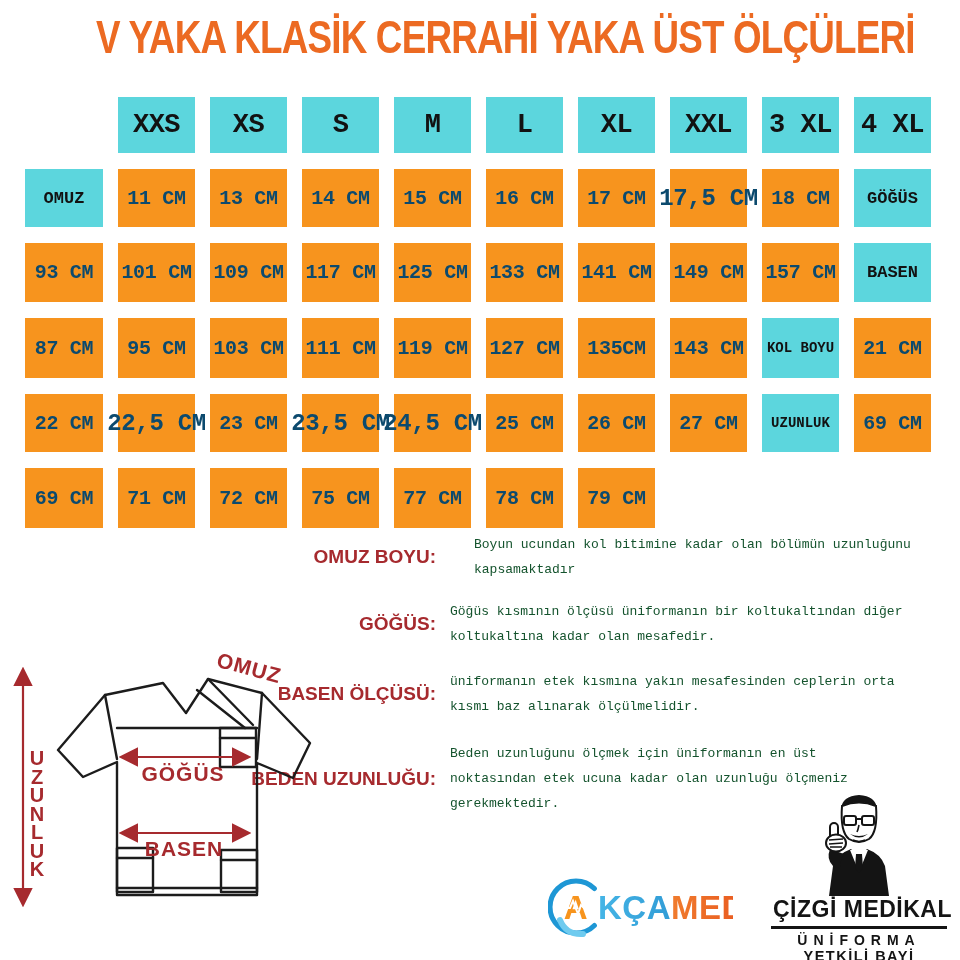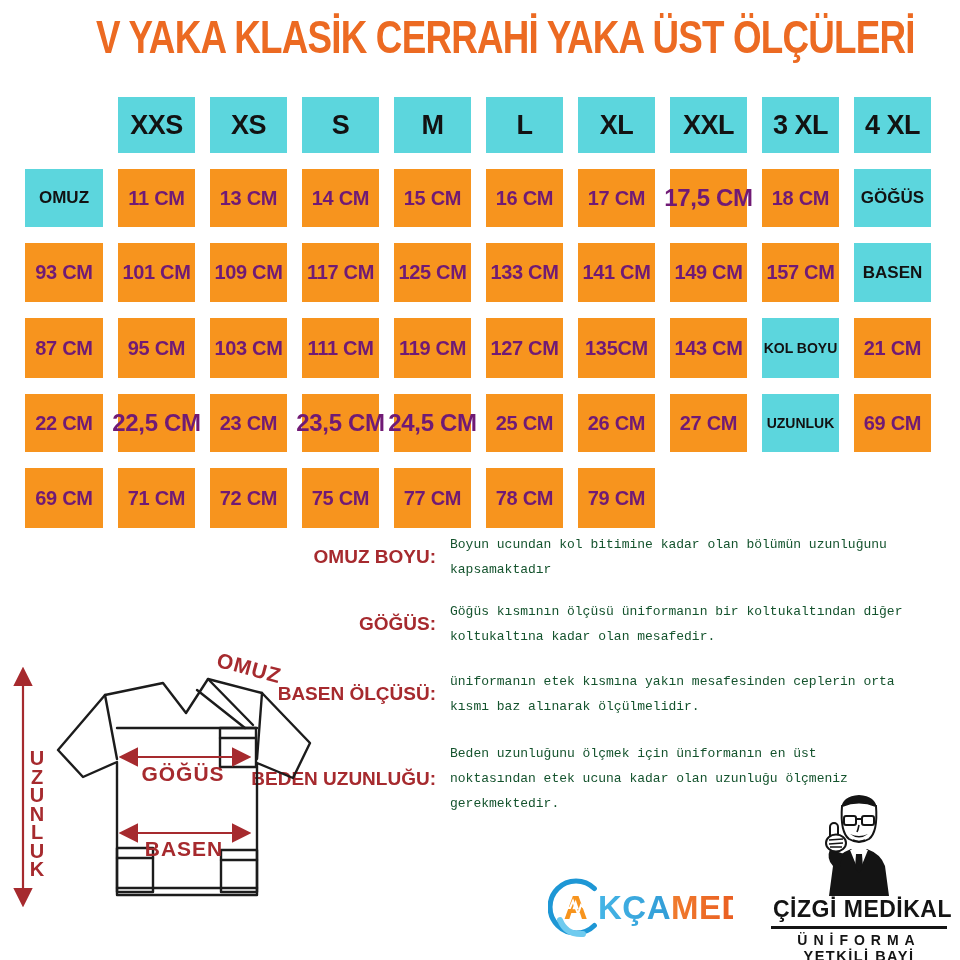--- a/index.html
+++ b/index.html
@@ -8,28 +8,28 @@
 
   
   .page-title{position:absolute;top:10px;left:0;width:960px;text-align:center;
     font-size:46px;font-weight:800;color:#EC6A22;letter-spacing:-1px;
     transform:scaleX(0.80);transform-origin:center;white-space:nowrap;}
 
   
   .size-table{position:absolute;left:25px;top:97px;display:grid;
     grid-template-columns:78px repeat(9,77px);
     grid-template-rows:56px 58px 59px 60px 58px 60px;
-    column-gap:15px;row-gap:16px;}
+    column-gap:15px;row-gap:16px;font-family:Liberation Mono, monospace;}
   .cell{display:flex;align-items:center;justify-content:center;
     font-weight:700;white-space:nowrap;}
   .corner{background:transparent;}
   .head-cell{background:#5CD6DD;color:#121212;font-size:27px;letter-spacing:-0.5px;}
   .label-cell{background:#5CD6DD;color:#121212;font-size:17px;}
   .label-cell.small{font-size:14px;}
-  .data-cell{background:#F7941E;color:#701a75;font-size:20px;letter-spacing:-0.3px;}
+  .data-cell{background:#F7941E;color:#0c4a6e;font-size:20px;letter-spacing:-0.3px;}
   .data-cell.wide{font-size:24px;}
 
   
   .def-block{position:absolute;left:0;display:flex;align-items:center;}
   .def-label{width:450px;box-sizing:border-box;text-align:right;padding-right:14px;
     color:#A62A2E;font-size:19px;font-weight:800;white-space:nowrap;}
   .def-text{width:480px;font-size:13px;color:#14532d;line-height:25px;
     white-space:pre-line;font-family:Liberation Mono, monospace;}
 
   
@@ -112,21 +112,21 @@
     <div class="cell data-cell">69 CM</div>
     <div class="cell data-cell">71 CM</div>
     <div class="cell data-cell">72 CM</div>
     <div class="cell data-cell">75 CM</div>
     <div class="cell data-cell">77 CM</div>
     <div class="cell data-cell">78 CM</div>
     <div class="cell data-cell">79 CM</div>
   </div>
 
 <div>
-    <div class="def-block" style="top: 532px;">
+    <div class="def-block" style="top: 532px; gap: 24px;">
       <div class="def-label">OMUZ BOYU:</div>
       <div class="def-text">Boyun ucundan kol bitimine kadar olan bölümün uzunluğunu
 kapsamaktadır</div>
     </div>
     <div class="def-block" style="top: 599px;">
       <div class="def-label">GÖĞÜS:</div>
       <div class="def-text">Göğüs kısmının ölçüsü üniformanın bir koltukaltından diğer
 koltukaltına kadar olan mesafedir.</div>
     </div>
     <div class="def-block" style="top: 669px;">

